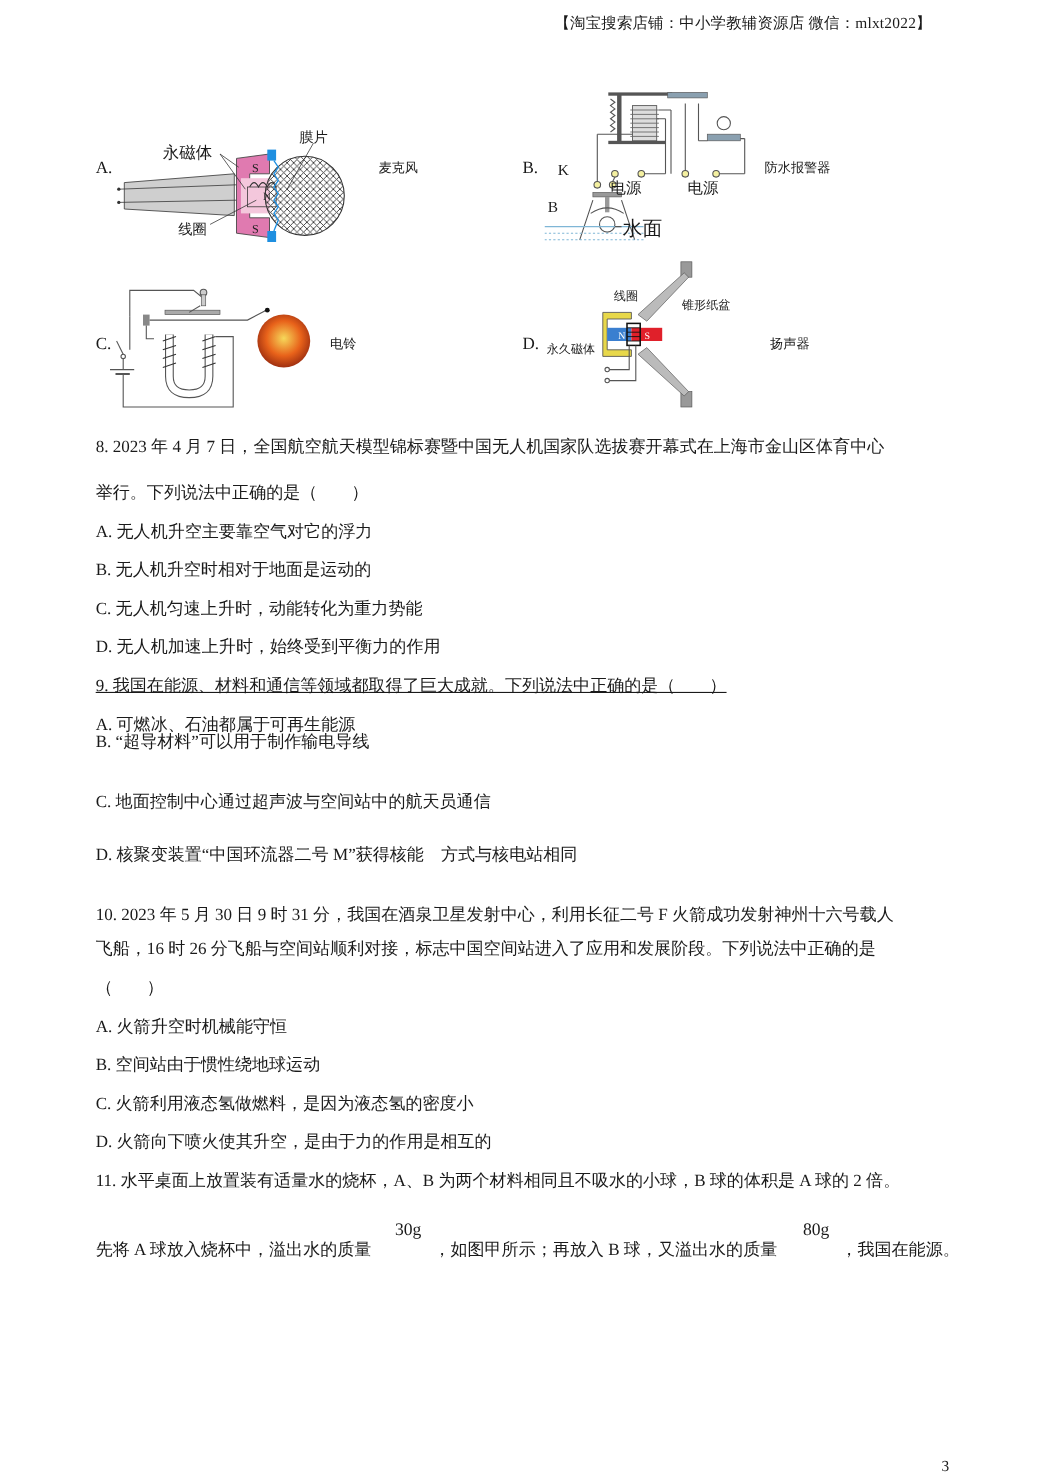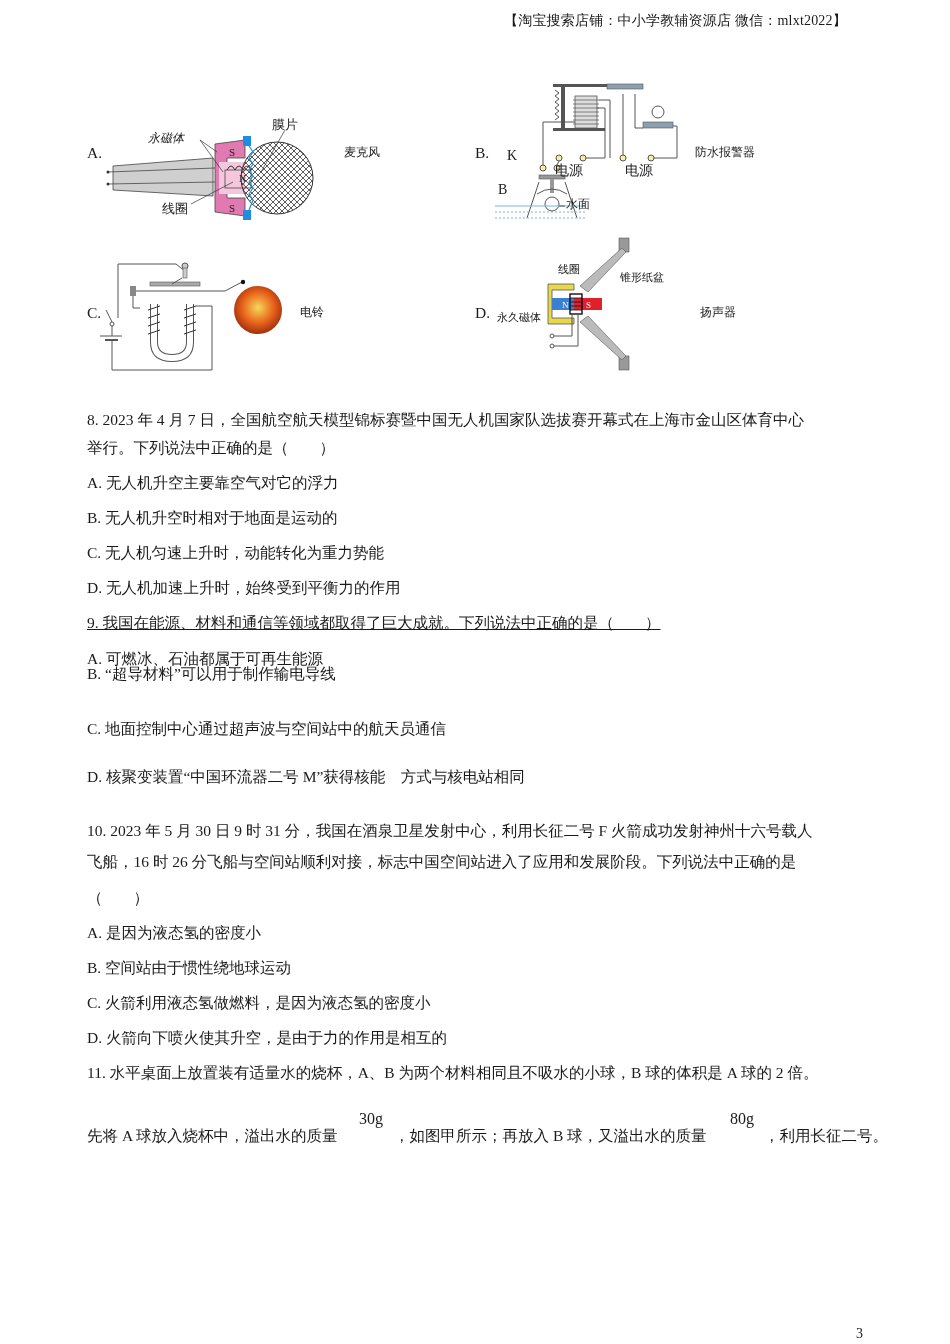--- a/index.html
+++ b/index.html
@@ -40,21 +40,21 @@
   <text x="134" y="70" font-size="10" fill="#222">N</text>
   <circle cx="172" cy="66" r="36" fill="url(#mesh)" stroke="#333" stroke-width="1"></circle>
   <rect x="138" y="24" width="8" height="10" fill="#1e8fe0"></rect>
   <rect x="138" y="98" width="8" height="10" fill="#1e8fe0"></rect>
   <path d="M144 34 L148 40 L144 46 L148 52 L144 58 L148 64 L144 70 L148 76 L144 82 L148 88 L144 98" fill="none" stroke="#1e8fe0" stroke-width="1.2"></path>
   <line x1="95" y1="28" x2="112" y2="40" stroke="#333" stroke-width="0.7"></line>
   <line x1="95" y1="28" x2="118" y2="60" stroke="#333" stroke-width="0.7"></line>
   <line x1="86" y1="92" x2="128" y2="70" stroke="#333" stroke-width="0.7"></line>
   <line x1="180" y1="18" x2="156" y2="60" stroke="#333" stroke-width="0.7"></line>
 </svg>
-<div class="abs" style="top:130px;left:148px;font-size:12px;font-style:italic;">永磁体</div>
+<div class="abs" style="top:130px;left:148px;font-size:15px;">永磁体</div>
 <div class="abs" style="top:116px;left:272px;font-size:13px;">膜片</div>
 <div class="abs" style="top:200px;left:162px;font-size:13px;">线圈</div>
 <div class="dev-name" style="top:144px;left:344px;">麦克风</div>
 
 <div class="opt-label" style="top:144px;left:475px;">B.</div>
 <svg class="abs" style="left:495px;top:78px;" width="200" height="150" viewBox="0 0 200 150">
   <rect x="58" y="6" width="58" height="3" fill="#555"></rect>
   <rect x="66" y="8" width="4" height="44" fill="#555"></rect>
   <path d="M60 12 l4 3 l-4 3 l4 3 l-4 3 l4 3 l-4 3 l4 3 l-4 3 l4 3 l-4 3" fill="none" stroke="#555" stroke-width="1"></path>
   <rect x="80" y="18" width="22" height="32" fill="#ddd" stroke="#555" stroke-width="0.8"></rect>
@@ -90,21 +90,21 @@
   <path d="M42 116 q15 -10 30 0" fill="none" stroke="#555"></path>
   <line x1="0" y1="128" x2="90" y2="128" stroke="#7fb6d6" stroke-width="1"></line>
   <line x1="0" y1="134" x2="90" y2="134" stroke="#7fb6d6" stroke-dasharray="2,2"></line>
   <line x1="0" y1="140" x2="90" y2="140" stroke="#7fb6d6" stroke-dasharray="2,2"></line>
   <line x1="64" y1="128" x2="70" y2="128" stroke="#555"></line>
 </svg>
 <div class="abs" style="top:148px;left:507px;font-size:14px;">K</div>
 <div class="abs" style="top:182px;left:498px;font-size:14px;">B</div>
 <div class="abs" style="top:162px;left:555px;font-size:14px;">电源</div>
 <div class="abs" style="top:162px;left:625px;font-size:14px;">电源</div>
-<div class="abs" style="top:196px;left:566px;font-size:12px;">水面</div>
+<div class="abs" style="top:196px;left:566px;font-size:18px;">水面</div>
 <div class="dev-name" style="top:144px;left:695px;">防水报警器</div>
 
 <div class="opt-label" style="top:304px;left:87px;">C.</div>
 <svg class="abs" style="left:100px;top:258px;" width="190" height="115" viewBox="0 0 190 115">
   <polyline points="18,30 18,6 76,6 86,14" fill="none" stroke="#555"></polyline>
   <circle cx="85" cy="8" r="3" fill="#ccc" stroke="#555"></circle>
   <rect x="83" y="10" width="4" height="10" fill="#ccc" stroke="#555" stroke-width="0.6"></rect>
   <rect x="50" y="24" width="50" height="4" fill="#aaa" stroke="#555" stroke-width="0.6"></rect>
   <line x1="82" y1="20" x2="72" y2="26" stroke="#555"></line>
   <rect x="30" y="28" width="6" height="10" fill="#888"></rect>
@@ -146,41 +146,41 @@
   <polyline points="32,78 32,100 14,100" fill="none" stroke="#555"></polyline>
   <polyline points="38,78 38,110 14,110" fill="none" stroke="#555"></polyline>
   <circle cx="12" cy="100" r="2" fill="#fff" stroke="#555"></circle>
   <circle cx="12" cy="110" r="2" fill="#fff" stroke="#555"></circle>
 </svg>
 <div class="abs" style="top:262px;left:558px;font-size:11px;">线圈</div>
 <div class="abs" style="top:270px;left:620px;font-size:11px;">锥形纸盆</div>
 <div class="abs" style="top:310px;left:497px;font-size:11px;">永久磁体</div>
 <div class="dev-name" style="top:304px;left:700px;">扬声器</div>
 
-<div class="line" style="top:410px;">8. 2023 年 4 月 7 日，全国航空航天模型锦标赛暨中国无人机国家队选拔赛开幕式在上海市金山区体育中心</div>
+<div class="line" style="top:396px;">8. 2023 年 4 月 7 日，全国航空航天模型锦标赛暨中国无人机国家队选拔赛开幕式在上海市金山区体育中心</div>
 <div class="line" style="top:438px;">举行。下列说法中正确的是（　　）</div>
 <div class="line" style="top:473px;">A. 无人机升空主要靠空气对它的浮力</div>
 <div class="line" style="top:508px;">B. 无人机升空时相对于地面是运动的</div>
 <div class="line" style="top:543px;">C. 无人机匀速上升时，动能转化为重力势能</div>
 <div class="line" style="top:578px;">D. 无人机加速上升时，始终受到平衡力的作用</div>
 
 <div class="line" style="top:613px;text-decoration:underline;">9. 我国在能源、材料和通信等领域都取得了巨大成就。下列说法中正确的是（　　）</div>
 <div class="line" style="top:649px;">A. 可燃冰、石油都属于可再生能源</div>
 <div class="line" style="top:664px;">B. “超导材料”可以用于制作输电导线</div>
 <div class="line" style="top:719px;">C. 地面控制中心通过超声波与空间站中的航天员通信</div>
 <div class="line" style="top:767px;">D. 核聚变装置“中国环流器二号 M”获得核能　方式与核电站相同</div>
 
 <div class="line" style="top:821px;">10. 2023 年 5 月 30 日 9 时 31 分，我国在酒泉卫星发射中心，利用长征二号 F 火箭成功发射神州十六号载人</div>
 <div class="line" style="top:852px;">飞船，16 时 26 分飞船与空间站顺利对接，标志中国空间站进入了应用和发展阶段。下列说法中正确的是</div>
 <div class="line" style="top:888px;">（　　）</div>
-<div class="line" style="top:923px;">A. 是因为液态氢的密度小</div>
+<div class="line" style="top:923px;">A. 火箭升空时机械能守恒</div>
 <div class="line" style="top:958px;">B. 空间站由于惯性绕地球运动</div>
 <div class="line" style="top:993px;">C. 火箭利用液态氢做燃料，是因为液态氢的密度小</div>
 <div class="line" style="top:1028px;">D. 火箭向下喷火使其升空，是由于力的作用是相互的</div>
 
 <div class="line" style="top:1063px;">11. 水平桌面上放置装有适量水的烧杯，A、B 为两个材料相同且不吸水的小球，B 球的体积是 A 球的 2 倍。</div>
 <div class="line" style="top:1126px;">先将 A 球放入烧杯中，溢出水的质量</div>
 <div class="sup" style="top:1110px;left:359px;">30g</div>
 <div class="line" style="top:1126px;left:394px;">，如图甲所示；再放入 B 球，又溢出水的质量</div>
 <div class="sup" style="top:1110px;left:730px;">80g</div>
-<div class="line" style="top:1126px;left:764px;">，利用长征二号。</div>
+<div class="line" style="top:1126px;left:764px;">，我国在能源。</div>
 
 <div class="page-num">3</div>
 
 </body></html>

